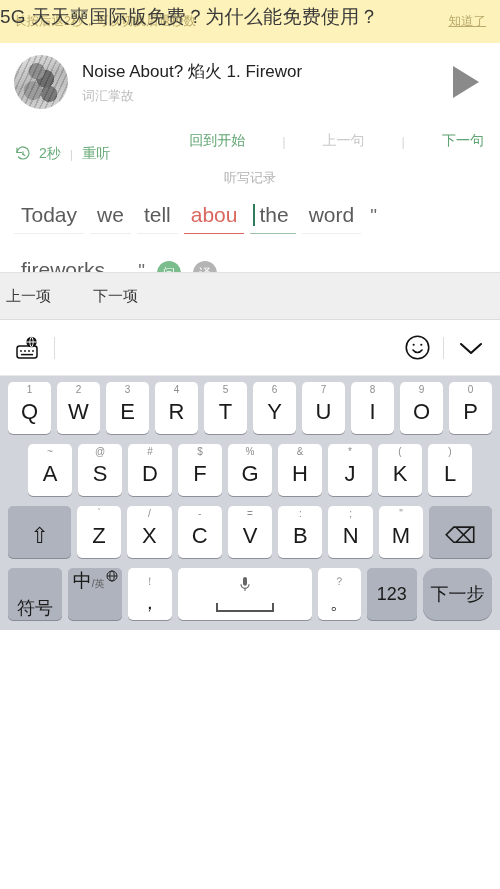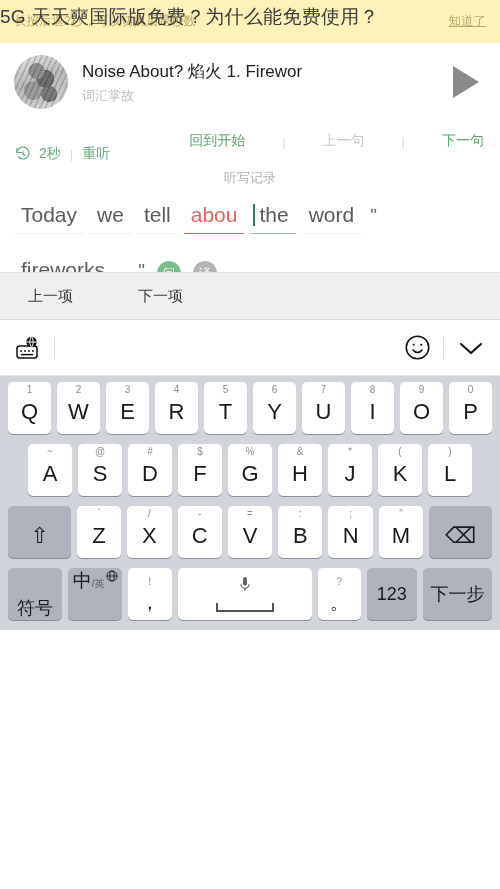--- a/index.html
+++ b/index.html
@@ -224,23 +224,22 @@
   .badge.translate { background: #b4b4b4; }
 
   
   .item-nav {
     height: 48px;
     background: #efefef;
     border-top: 1px solid #e2e2e2;
     border-bottom: 1px solid #dcdcdc;
     display: flex;
     align-items: center;
-    padding: 0 28px;
-    flex: 0 0 auto;
-    gap: 23px;
+    padding: 0 6px;
+    flex: 0 0 auto;
   }
   .item-nav-btn {
     font-size: 15px;
     color: #3a3a3a;
     margin-right: 42px;
   }
 
   
   .kb-toolbar {
     height: 56px;
@@ -306,21 +305,21 @@
   .row3 .key { flex: 1 1 0; }
   .row3 .key.fn { flex: 1.42 1 0; }
   .row4 { margin-top: 2px; }
   .row4 .key { height: 52px; font-size: 18px; }
   .row4 .k-sym { flex: 1.25 1 0; align-items: flex-end; }
   .row4 .k-lang { flex: 1.25 1 0; }
   .row4 .k-comma { flex: 1 1 0; background:#fff; }
   .row4 .k-space { flex: 3.1 1 0; background:#fff; }
   .row4 .k-period { flex: 1 1 0; background:#fff; }
   .row4 .k-123 { flex: 1.15 1 0; }
-  .row4 .k-next { flex: 1.6 1 0; }
+  .row4 .k-next { flex: 1.6 1 0; border-radius: 13px; }
   .dual {
     display: flex;
     flex-direction: column;
     align-items: center;
     justify-content: center;
     line-height: 1;
   }
   .dual .top { font-size: 11px; color: #9a9a9a; margin-bottom: 6px; }
   .dual .bot { font-size: 19px; color: #1a1a1a; }
   .lang-key { display: flex; align-items: flex-start; justify-content: center; }

